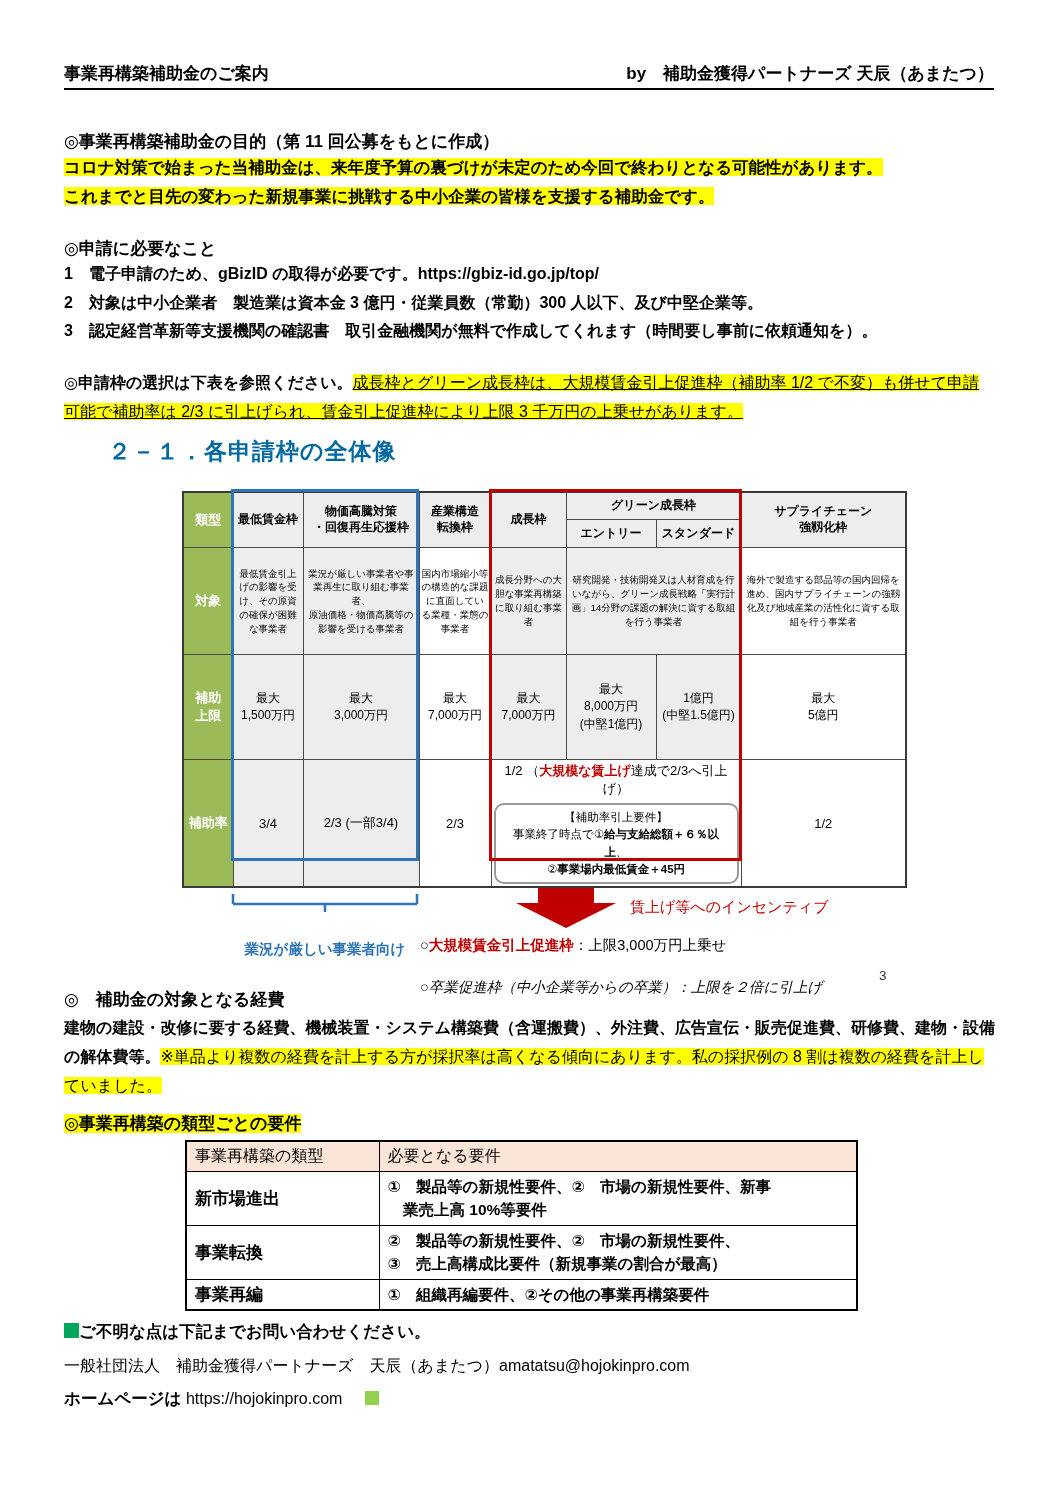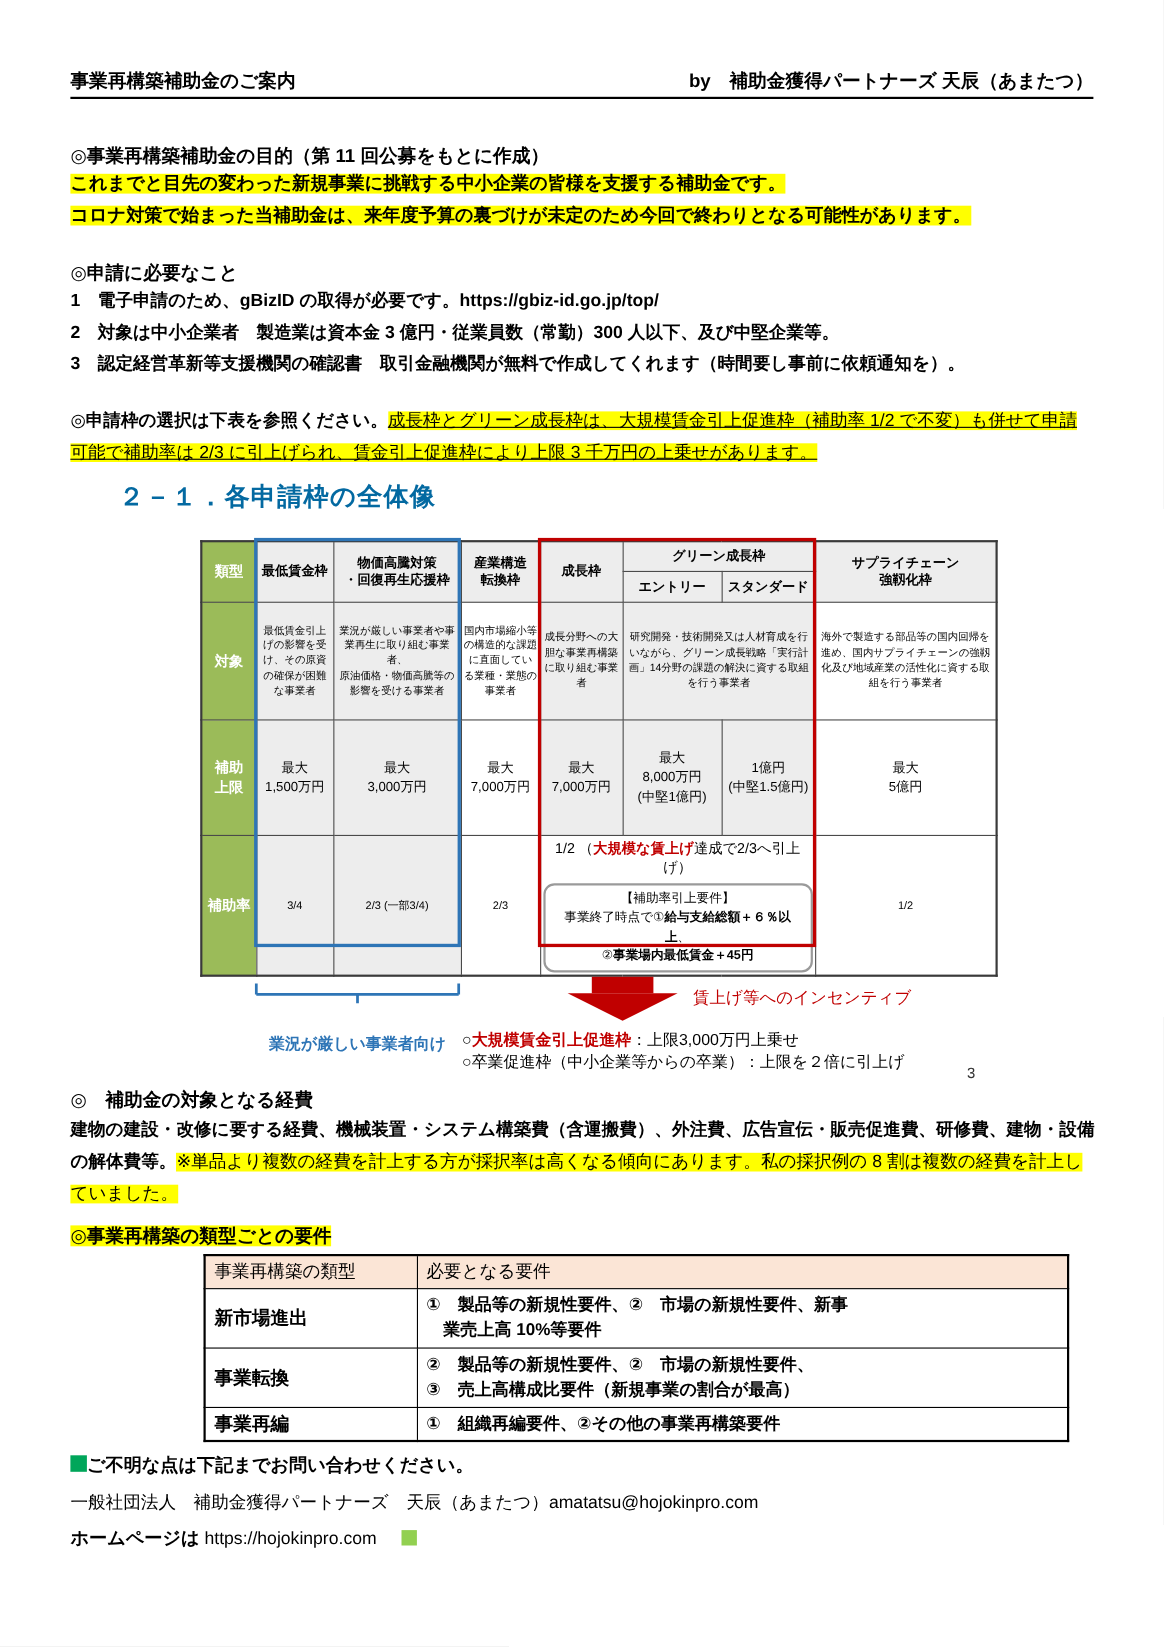--- a/index.html
+++ b/index.html
@@ -32,49 +32,49 @@
   .slide-title { margin-left:44px; font-size:23px; font-weight:bold; color:#0369a1; letter-spacing:1px; }
   .tbl-wrap { position:relative; margin-left:118px; margin-top:24px; width:723px; }
   table.frames { width:723px; border-collapse:collapse; table-layout:fixed; border:2px solid #3a3a3a; }
   table.frames th, table.frames td { border:1px solid #4a4a4a; vertical-align:middle; text-align:center; padding:2px; }
   .green-cell { background:#9bbb59; color:#ffffff; font-weight:bold; font-size:13px; }
   .head-cell { background:#ededed; font-weight:bold; font-size:12px; line-height:1.3; }
   .cell-gray { background:#ededed; }
   .cell-white { background:#ffffff; }
   .target-cell { font-size:9.5px; line-height:1.45; }
   .amount-cell { font-size:12px; line-height:1.45; }
-  .rate-cell { font-size:10px; }
+  .rate-cell { font-size:13px; }
   .rate-merged { text-align:left; padding:6px 8px 4px 8px; font-size:13px; }
   .rate-merged .red { color:#c00000; font-weight:bold; }
   .req-box { border:2px solid #9a9a9a; border-radius:10px; margin-top:5px; padding:4px 8px;
              font-size:11.5px; line-height:1.5; background:#fff; }
   .overlay { position:absolute; pointer-events:none; top:-2px; height:372px; }
   .overlay.blue { left:49px; width:188px; border:3px solid #2e75b6; }
   .overlay.red  { left:307px; width:253px; border:3px solid #c00000; }
 
   .slide-captions { position:relative; margin-left:118px; width:790px; height:96px; }
   .bracket-svg { position:absolute; left:49px; top:5px; }
   .bracket-label { position:absolute; left:30px; top:52px; width:226px; text-align:center;
                    color:#2e75b6; font-weight:bold; font-size:14.5px; }
   .arrow-stem { position:absolute; left:356px; top:0; width:56px; height:15px; background:#c00000; }
   .arrow-head { position:absolute; left:334px; top:15px; width:0; height:0;
                 border-left:50px solid transparent; border-right:50px solid transparent;
                 border-top:25px solid #c00000; }
   .incentive { position:absolute; left:448px; top:10px; color:#c00000; font-weight:normal; font-size:15px; }
   .note1 { position:absolute; left:238px; top:48px; font-size:14.5px; }
   .note1 .red { color:#c00000; font-weight:bold; }
-  .note2 { position:absolute; left:238px; top:68px; font-size:14.5px; }
+  .note2 { position:absolute; left:238px; top:90px; font-size:14.5px;font-style:italic; }
   .slide-pageno { position:absolute; left:697px; top:80px; font-size:13.5px; color:#333; }
 
   .expenses { margin-top:4px; }
   .expenses .para { width:932px; font-size:16px; line-height:29px; margin-top:2px; }
 
   .types { margin-top:12px; }
   .types-heading { font-weight:bold; font-size:17px; }
-  table.types-tbl { margin-left:121px; margin-top:5px; width:787px; border-collapse:collapse; border:2px solid #000; }
+  table.types-tbl { margin-left:121px; margin-top:5px; width:673px; border-collapse:collapse; border:2px solid #000; }
   table.types-tbl th, table.types-tbl td { border:1.5px solid #000; text-align:left; vertical-align:middle; }
   table.types-tbl th { background:#fbe5d6; font-weight:normal; font-size:16px; height:30px; padding:1px 8px; }
   .type-cell { width:193px; font-weight:bold; font-size:17px; padding:1px 8px; }
   .req-cell { font-weight:bold; font-size:15.5px; line-height:1.5; padding:2px 8px; }
   tr.t-tall td { height:54px; }
   tr.t-short td { height:31px; }
 
   .contact { margin-top:10px; }
   .contact-line1 { font-weight:bold; font-size:16.5px; }
   .sq-dark { display:inline-block; width:15px; height:15px; background:#00a65a; vertical-align:-1px; }
@@ -88,22 +88,22 @@
 
 <div class="page">
 
   <div class="doc-header">
     <span>事業再構築補助金のご案内</span>
     <span>by　補助金獲得パートナーズ 天辰（あまたつ）</span>
   </div>
 
   <div class="purpose">
     <div class="sec-heading">◎事業再構築補助金の目的（第 11 回公募をもとに作成）</div>
+    <div class="line"><span class="hl">コロナ対策で始まった当補助金は、来年度予算の裏づけが未定のため今回で終わりとなる可能性があります。</span></div>
     <div class="line"><span class="hl">これまでと目先の変わった新規事業に挑戦する中小企業の皆様を支援する補助金です。</span></div>
-    <div class="line"><span class="hl">コロナ対策で始まった当補助金は、来年度予算の裏づけが未定のため今回で終わりとなる可能性があります。</span></div>
   </div>
 
   <div class="reqs">
     <div class="sec-heading">◎申請に必要なこと</div>
     <div class="item">1　電子申請のため、gBizID の取得が必要です。https://gbiz-id.go.jp/top/</div>
     <div class="item">2　対象は中小企業者　製造業は資本金 3 億円・従業員数（常勤）300 人以下、及び中堅企業等。</div>
     <div class="item">3　認定経営革新等支援機関の確認書　取引金融機関が無料で作成してくれます（時間要し事前に依頼通知を）。</div>
   </div>
 
   <div class="frame-para">

